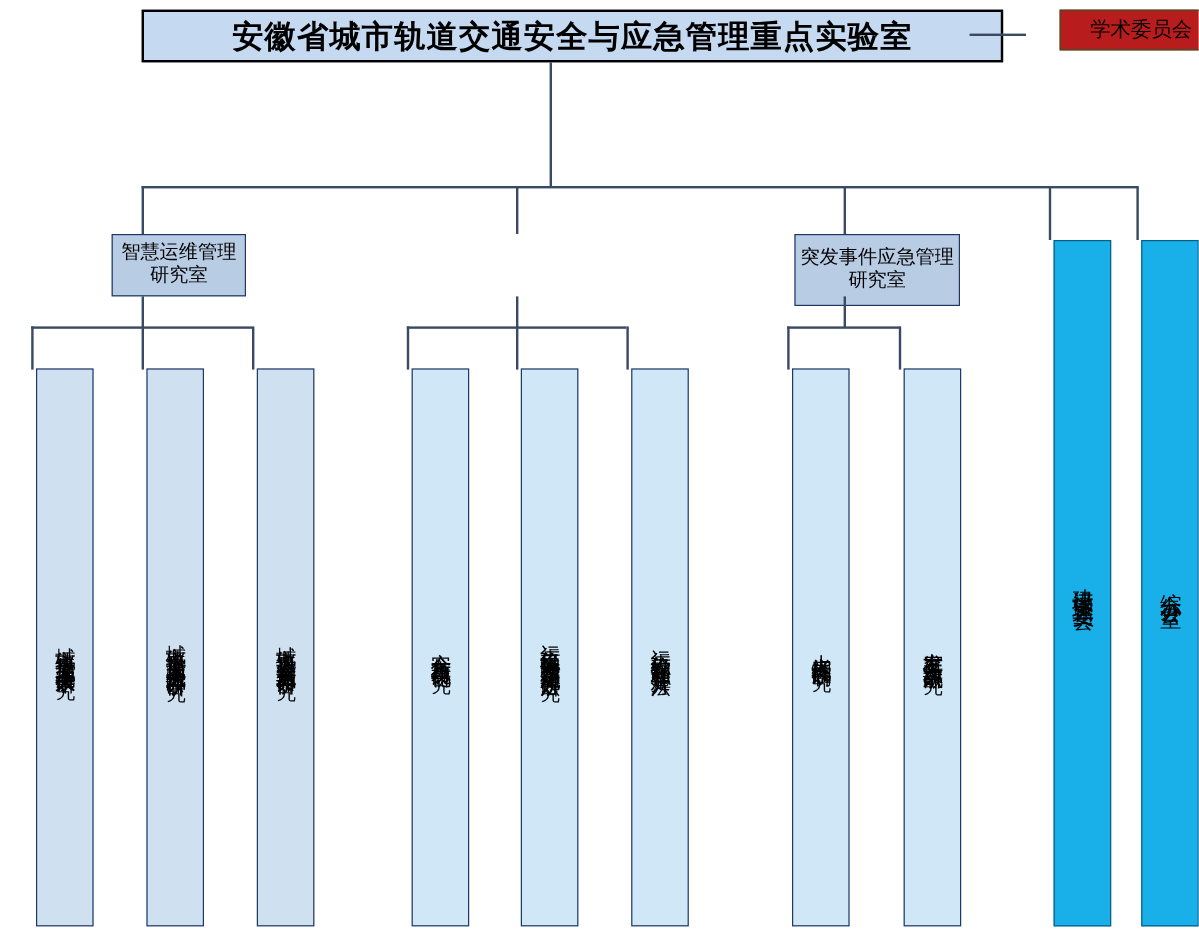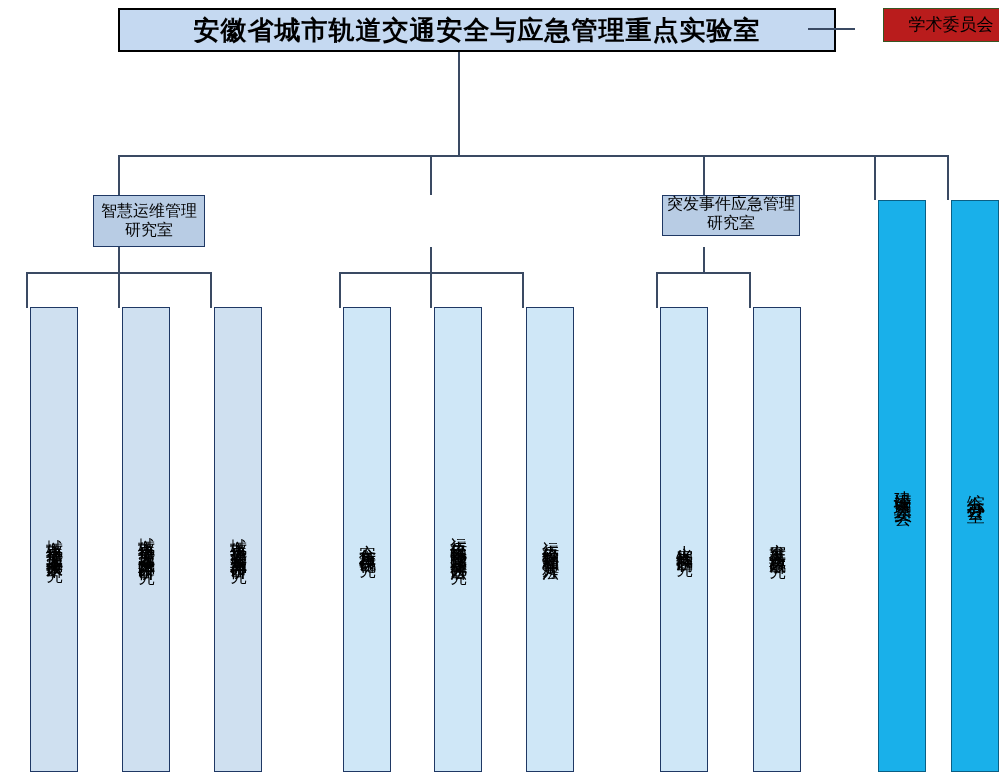--- a/index.html
+++ b/index.html
@@ -94,21 +94,21 @@
 
   <div class="line v" style="left:118px; top:155px; height:40px;"></div>
   <div class="line v" style="left:430px; top:155px; height:40px;"></div>
   <div class="line v" style="left:703px; top:155px; height:40px;"></div>
   <div class="line v" style="left:874px; top:155px; height:45px;"></div>
   <div class="line v" style="left:947px; top:155px; height:45px;"></div>
 
   <div class="node dept-node" style="left:65px; top:195px; width:112px; height:52px;">
     <span>智慧运维管理研究室</span>
   </div>
-  <div class="node dept-node" style="left:634px; top:195px; width:138px; height:41px;align-items:flex-end;">
+  <div class="node dept-node" style="left:634px; top:195px; width:138px; height:60px;">
     <span>突发事件应急管理研究室</span>
   </div>
 
   <div class="line v" style="left:118px; top:247px; height:26px;"></div>
   <div class="line h" style="left:26px; top:272px; width:184px;"></div>
   <div class="line v" style="left:26px; top:272px; height:36px;"></div>
   <div class="line v" style="left:118px; top:272px; height:36px;"></div>
   <div class="line v" style="left:210px; top:272px; height:36px;"></div>
 
   <div class="line v" style="left:430px; top:247px; height:26px;"></div>

